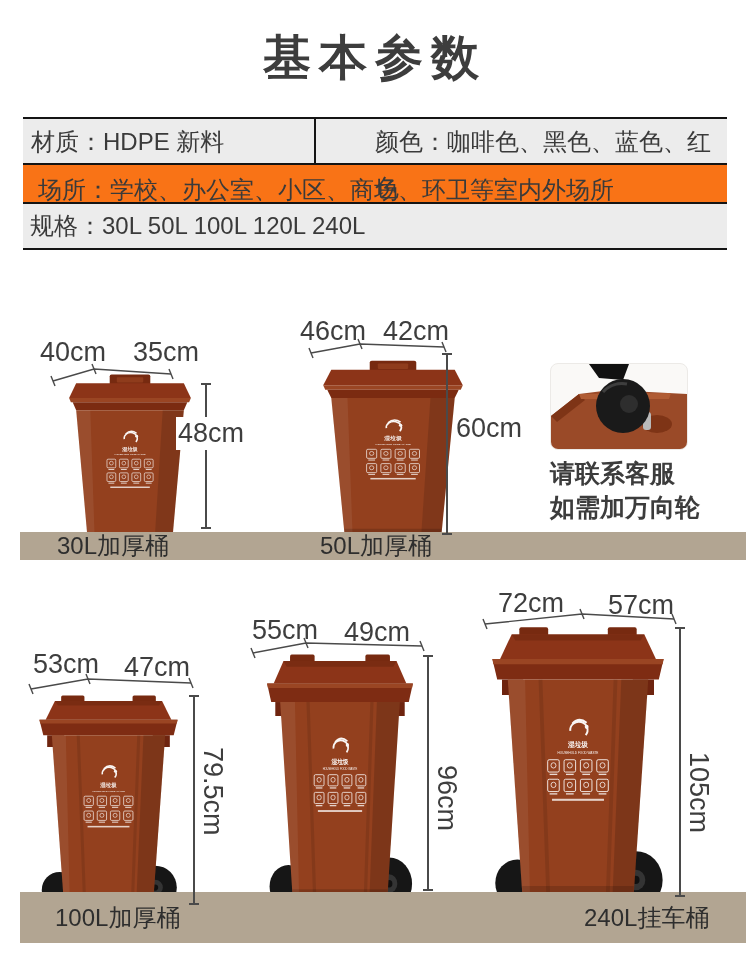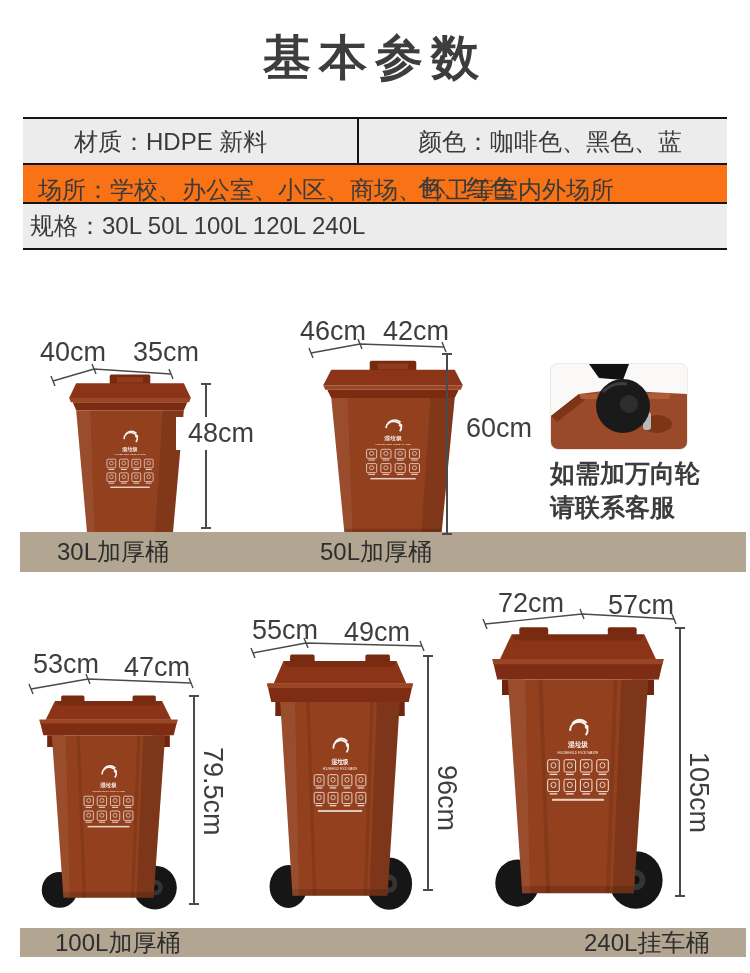--- a/index.html
+++ b/index.html
@@ -8,47 +8,47 @@
 
   
   .hdr{position:absolute;left:0;top:14px;width:750px;text-align:center;}
   .hdr h1{margin:12px;font-size:48px;font-weight:bold;letter-spacing:8px;color:#3d3d3d;}
   .hdr .sub{margin-top:2px;font-size:20px;letter-spacing:1.5px;color:#4f4f4f;}
 
   
   .spec{position:absolute;left:23px;top:117px;width:704px;border-top:2px solid #141414;border-bottom:2px solid #141414;}
   .spec .row{box-sizing:border-box;font-size:24px;color:#3a3a3a;}
   .r1{height:46px;line-height:46px;background:#ececec;display:flex;border-bottom:2px solid #141414;}
-  .r1 .c1{box-sizing:border-box;flex:0 0 293px;padding-left:8px;border-right:2px solid #141414;margin-left:43px;}
+  .r1 .c1{box-sizing:border-box;flex:0 0 293px;padding-left:8px;border-right:2px solid #141414;}
   .r1 .c2{flex:1;padding-left:15px;margin-left:44px;}
   .r2{height:39px;line-height:49px;background:#f97316;padding-left:15px;border-bottom:2px solid #141414;}
   .r3{height:44px;line-height:44px;background:#ececec;padding-left:7px;}
 
   
   .wlabel{position:absolute;font-size:27px;color:#3e3e3e;white-space:nowrap;}
-  .hlabel{position:absolute;font-size:27px;color:#3e3e3e;background:#fff;padding:1px 12px;white-space:nowrap;z-index:3;}
+  .hlabel{position:absolute;font-size:27px;color:#3e3e3e;background:#fff;padding:1px 2px;white-space:nowrap;z-index:3;}
   .hlabel.vert{writing-mode:vertical-rl;text-orientation:mixed;padding:2px 1px;}
   .dim{position:absolute;overflow:visible;z-index:2;}
   .dim path,.dim line{stroke:#4a4a4a;stroke-width:1.4;fill:none;}
   .vline{position:absolute;width:2px;background:#4a4a4a;z-index:1;}
   .vline::before,.vline::after{content:"";position:absolute;left:-4px;width:10px;height:2px;background:#4a4a4a;}
   .vline::before{top:0;}
   .vline::after{bottom:0;}
 
   .binsvg{position:absolute;}
 
   
   .caster{position:absolute;left:550px;top:363px;width:136px;height:85px;border-radius:8px;
           overflow:hidden;background:#faf9f7;border:1px solid #eceae7;}
   .note{position:absolute;left:550px;top:456px;font-size:25px;line-height:34px;color:#3c3c3c;font-weight:bold;}
 
   
   .strip{position:absolute;left:20px;background:#b2a592;}
-  .strip1{top:532px;width:726px;height:40px;}
-  .strip2{top:928px;width:726px;height:29px;}
+  .strip1{top:532px;width:726px;height:28px;}
+  .strip2{top:892px;width:726px;height:51px;}
   .strip-label{position:absolute;top:50%;transform:translateY(-50%);font-size:24px;color:#2e2e2e;white-space:nowrap;}
 </style>
 </head>
 <body>
 
 <div class="page">
 
   <svg width="0" height="0" style="position:absolute">
     <defs>
       <g id="sticker-cell">
@@ -160,22 +160,22 @@
       <polygon points="28,30 120,29 118,35 30,35" fill="#b05c34"></polygon>
       <ellipse cx="106" cy="60" rx="15" ry="9" fill="#7e3416"></ellipse>
       <polygon points="38,0 78,0 72,16 48,14" fill="#111111"></polygon>
       <rect x="92" y="48" width="8" height="18" rx="3" fill="#b9b9b9"></rect>
       <circle cx="72" cy="42" r="27" fill="#1a1a1a"></circle>
       <circle cx="78" cy="40" r="9" fill="#2e2e2e"></circle>
       <path d="M52 28 a 26 26 0 0 1 24 -8" stroke="#3e3e3e" stroke-width="3" fill="none"></path>
     </svg>
   </div>
   <div class="note">
+    <div>请联系客服</div>
     <div>如需加万向轮</div>
-    <div>请联系客服</div>
   </div>
 
   <div class="strip strip1">
     <div class="strip-label" style="left:37px">30L加厚桶</div>
     <div class="strip-label" style="left:300px">50L加厚桶</div>
   </div>
 
   <div class="wlabel" style="left:33px;top:649px">53cm</div>
   <div class="wlabel" style="left:124px;top:652px">47cm</div>
   <svg class="dim" style="left:28px;top:674px" width="168" height="22">

